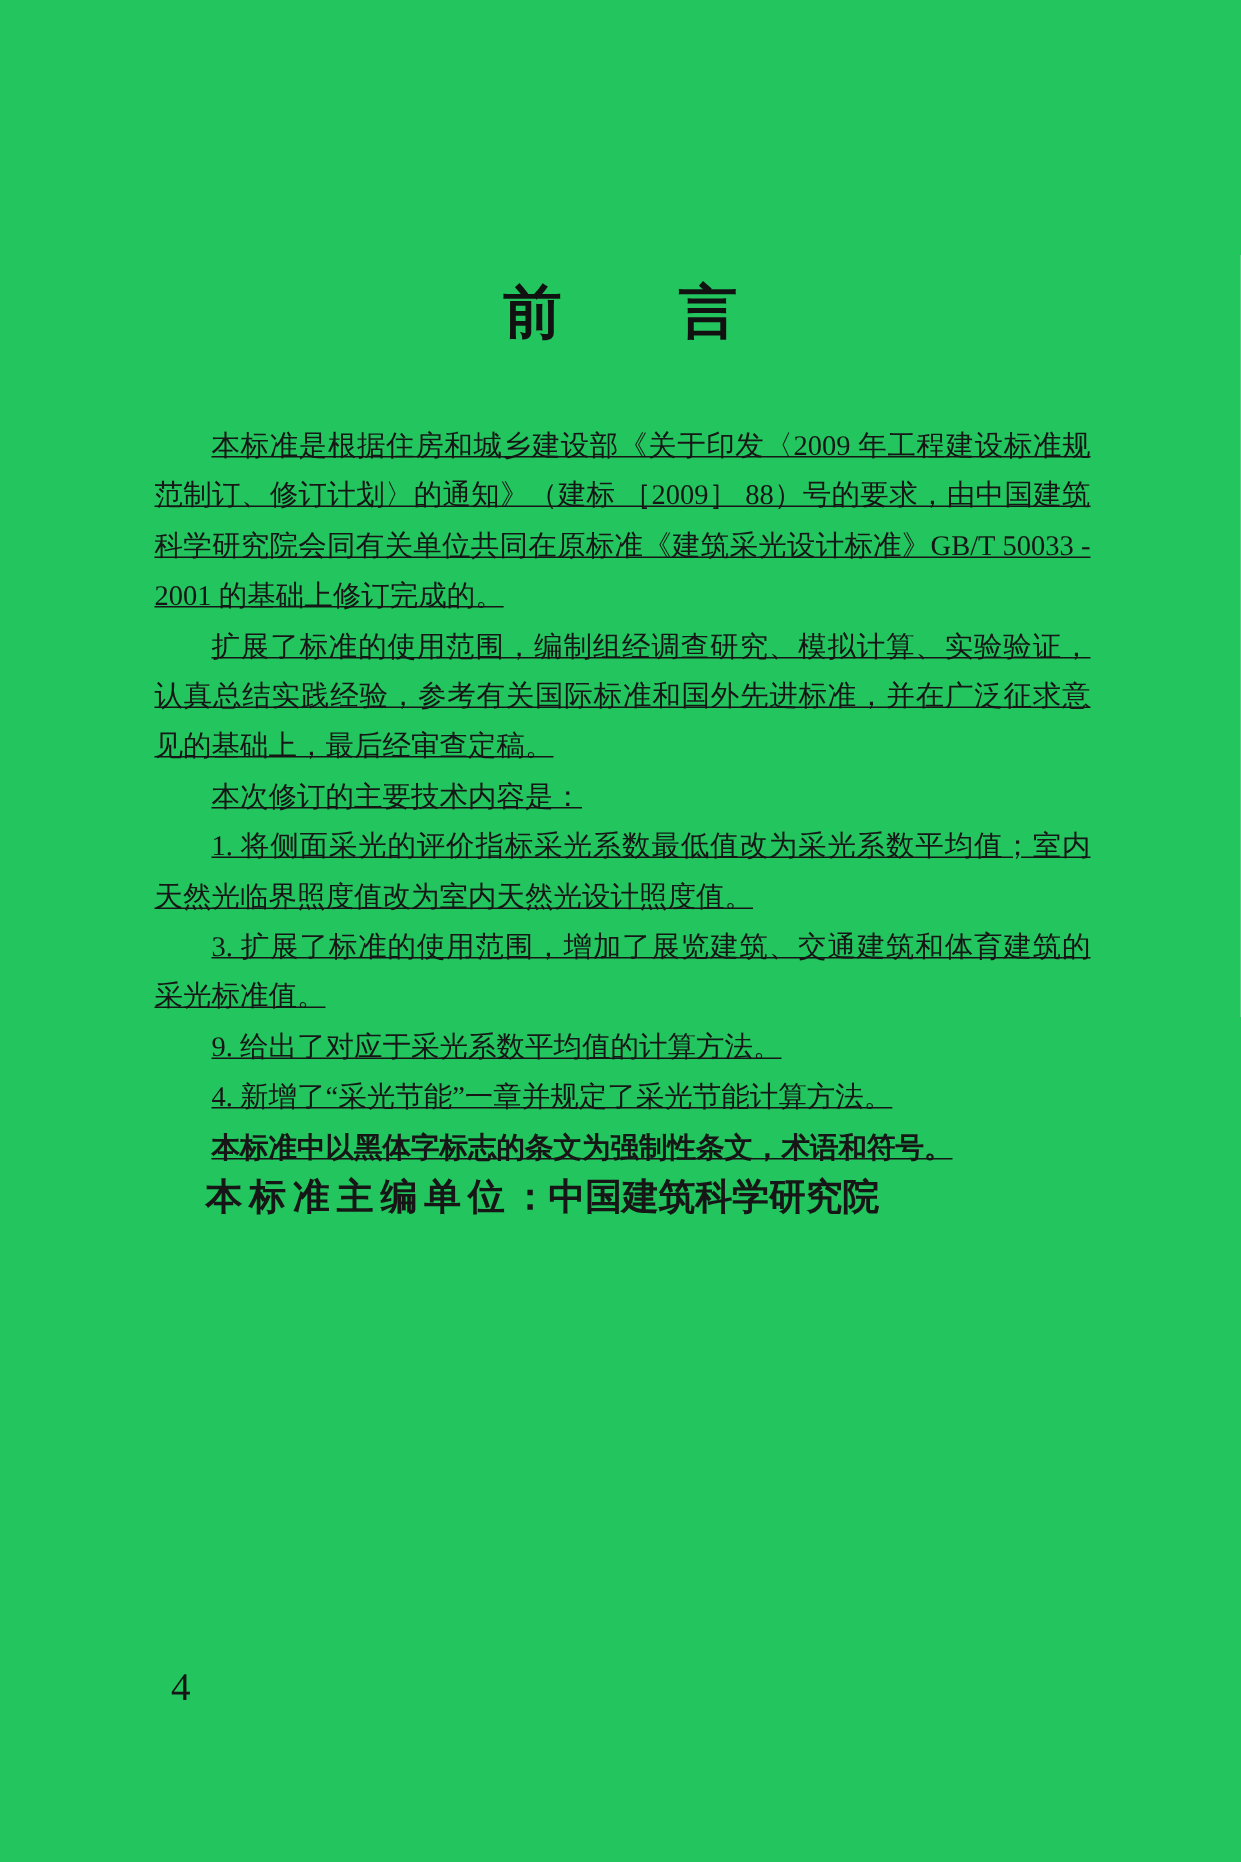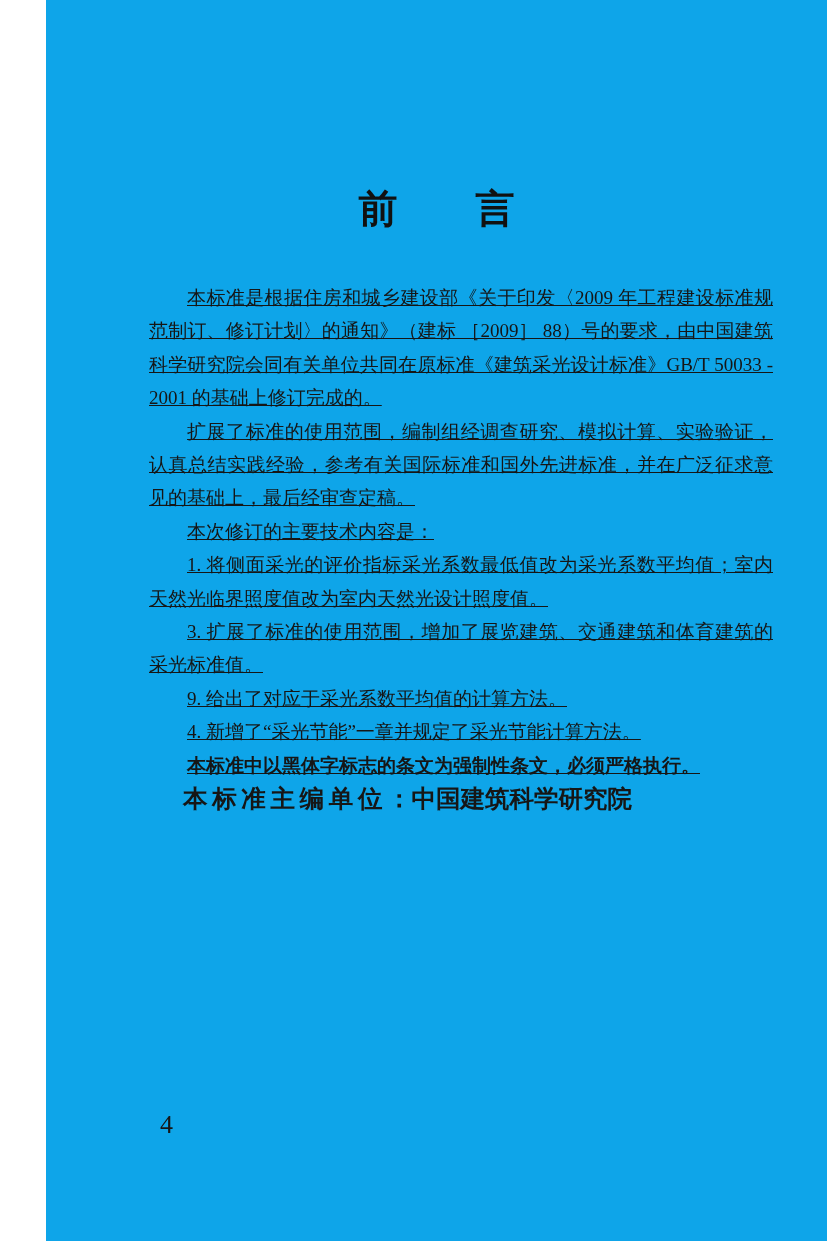--- a/index.html
+++ b/index.html
@@ -11,22 +11,21 @@
     height: 1241px;
     background: #ffffff;
     position: relative;
     font-family: "Liberation Serif", "DejaVu Serif", serif;
     color: #161616;
     overflow: hidden;
   }
   .page {
     position: absolute;
     inset: 0;
-    background: #0ea5e9;
-    margin-left: 46px;
+    background: #22c55e;
   }
   .doc-title {
     position: absolute;
     top: 186px;
     left: 0;
     width: 100%;
     margin: 0;
     text-align: center;
     font-size: 39px;
     line-height: 46px;
@@ -81,21 +80,21 @@
   <h1 class="doc-title">前　　言</h1>
 
   <div class="content">
     <p class="para">本标准是根据住房和城乡建设部《关于印发〈2009 年工程建设标准规范制订、修订计划〉的通知》（建标 ［2009］ 88）号的要求，由中国建筑科学研究院会同有关单位共同在原标准《建筑采光设计标准》GB/T 50033 - 2001 的基础上修订完成的。</p>
     <p class="para">扩展了标准的使用范围，编制组经调查研究、模拟计算、实验验证，认真总结实践经验，参考有关国际标准和国外先进标准，并在广泛征求意见的基础上，最后经审查定稿。</p>
     <p class="para">本次修订的主要技术内容是：</p>
     <p class="para">1. 将侧面采光的评价指标采光系数最低值改为采光系数平均值；室内天然光临界照度值改为室内天然光设计照度值。</p>
     <p class="para">3. 扩展了标准的使用范围，增加了展览建筑、交通建筑和体育建筑的采光标准值。</p>
     <p class="para">9. 给出了对应于采光系数平均值的计算方法。</p>
     <p class="para">4. 新增了“采光节能”一章并规定了采光节能计算方法。</p>
-    <p class="para bold">本标准中以黑体字标志的条文为强制性条文，必须严格执行。</p>
+    <p class="para bold">本标准中以黑体字标志的条文为强制性条文，术语和符号。</p>
 
     <div class="credit-line">
       <span class="credit-label">本标准主编单位</span><span class="credit-colon">：</span><span class="credit-name">中国建筑科学研究院</span>
     </div>
 
   </div>
 
   <div class="page-number">4</div>
 
 </div>

